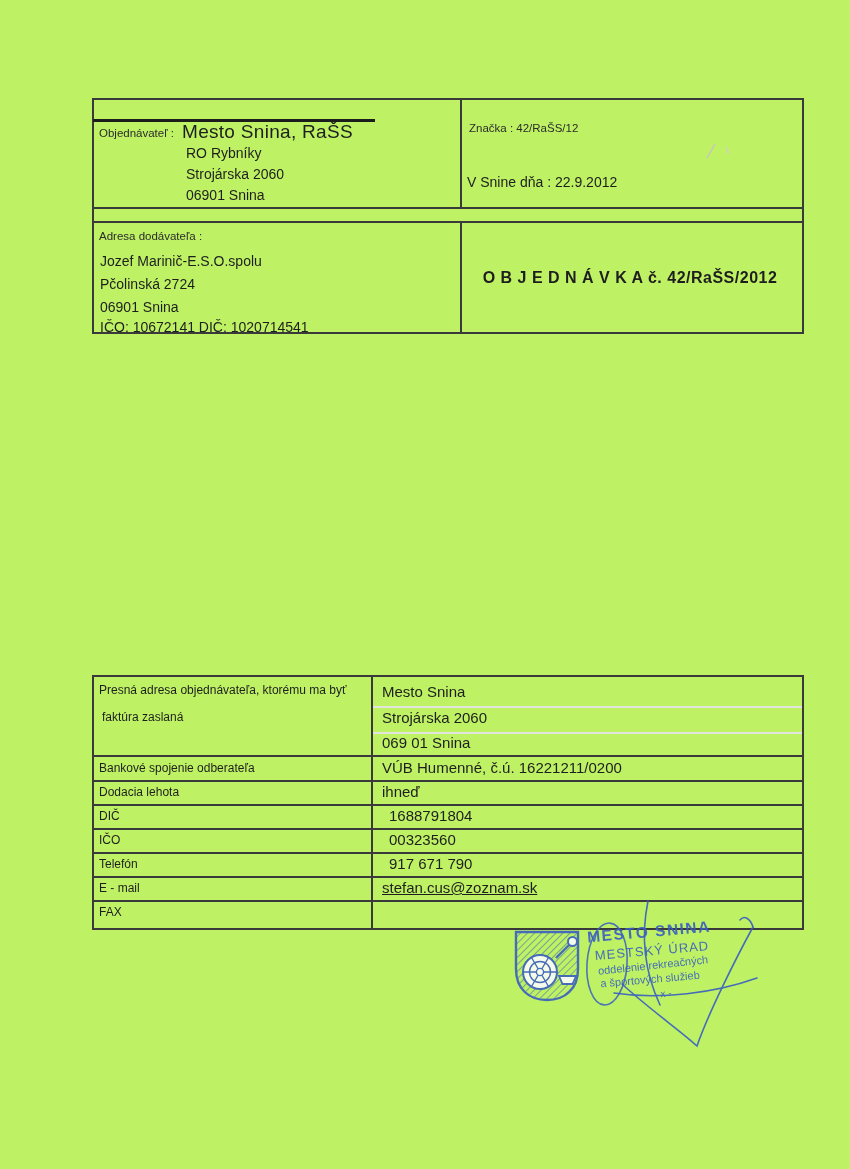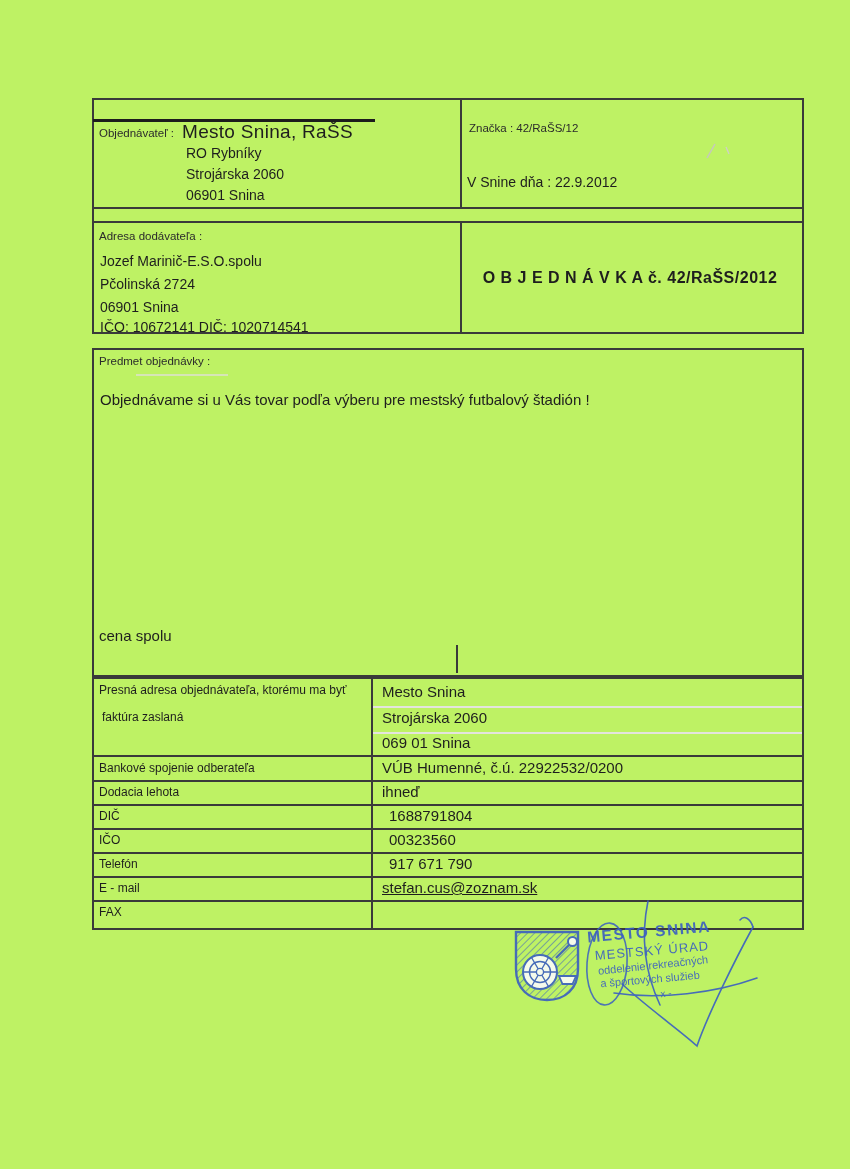--- a/index.html
+++ b/index.html
@@ -50,48 +50,41 @@
   <div class="box" style="left:92px;top:221px;width:708px;height:109px;text-decoration:underline;">
     <div class="vdiv" style="left:366px;"></div>
     <div class="abs lbl-sm" style="left:5px;top:7px;">Adresa dodávateľa :</div>
     <div class="abs txt" style="left:6px;top:30px;">Jozef Marinič-E.S.O.spolu</div>
     <div class="abs txt" style="left:6px;top:53px;">Pčolinská 2724</div>
     <div class="abs txt" style="left:6px;top:76px;">06901 Snina</div>
     <div class="abs txt" style="left:6px;top:96px;">IČO: 10672141  DIČ: 1020714541</div>
     <div class="abs order-title" style="left:368px;width:336px;top:46px;text-align:center;">O B J E D N Á V K A    č.  42/RaŠS/2012</div>
   </div>
 
-  <div class="box" style="left:92px;top:348px;width:708px;height:327px;">
-    <div class="abs lbl-sm" style="left:5px;top:5px;">Predmet objednávky :</div>
-    <div class="artifact" style="left:42px;top:24px;width:92px;height:2px;"></div>
-    <div class="abs tvalue" style="left:6px;top:41px;">Objednávame si u Vás tovar podľa výberu pre mestský futbalový štadión !</div>
-    <div class="abs tvalue" style="left:5px;top:277px;">cena spolu</div>
-    <div class="tick" style="left:362px;top:295px;height:28px;"></div>
-  </div>
 
   <div class="box" style="left:92px;top:675px;width:708px;height:251px;">
     <div class="vdiv" style="left:277px;"></div>
     <div class="hline" style="top:78px;"></div>
     <div class="hline" style="top:103px;"></div>
     <div class="hline" style="top:127px;"></div>
     <div class="hline" style="top:151px;"></div>
     <div class="hline" style="top:175px;"></div>
     <div class="hline" style="top:199px;"></div>
     <div class="hline" style="top:223px;"></div>
 
     <div class="abs tlabel" style="left:5px;top:6px;">Presná adresa objednávateľa, ktorému ma byť</div>
     <div class="abs tlabel" style="left:8px;top:33px;">faktúra zaslaná</div>
     <div class="faintline" style="left:279px;right:0;top:29px;"></div>
     <div class="faintline" style="left:279px;right:0;top:55px;"></div>
     <div class="abs tvalue" style="left:288px;top:6px;">Mesto Snina</div>
     <div class="abs tvalue" style="left:288px;top:32px;">Strojárska 2060</div>
     <div class="abs tvalue" style="left:288px;top:57px;">069 01 Snina</div>
 
     <div class="abs tlabel" style="left:5px;top:84px;">Bankové spojenie odberateľa</div>
-    <div class="abs tvalue" style="left:288px;top:82px;">VÚB Humenné, č.ú. 22922532/0200</div>
+    <div class="abs tvalue" style="left:288px;top:82px;">VÚB Humenné, č.ú. 16221211/0200</div>
 
     <div class="abs tlabel" style="left:5px;top:108px;">Dodacia lehota</div>
     <div class="abs tvalue" style="left:288px;top:106px;">ihneď</div>
 
     <div class="abs tlabel" style="left:5px;top:132px;">DIČ</div>
     <div class="abs tvalue" style="left:295px;top:130px;">1688791804</div>
 
     <div class="abs tlabel" style="left:5px;top:156px;">IČO</div>
     <div class="abs tvalue" style="left:295px;top:154px;">00323560</div>
 

